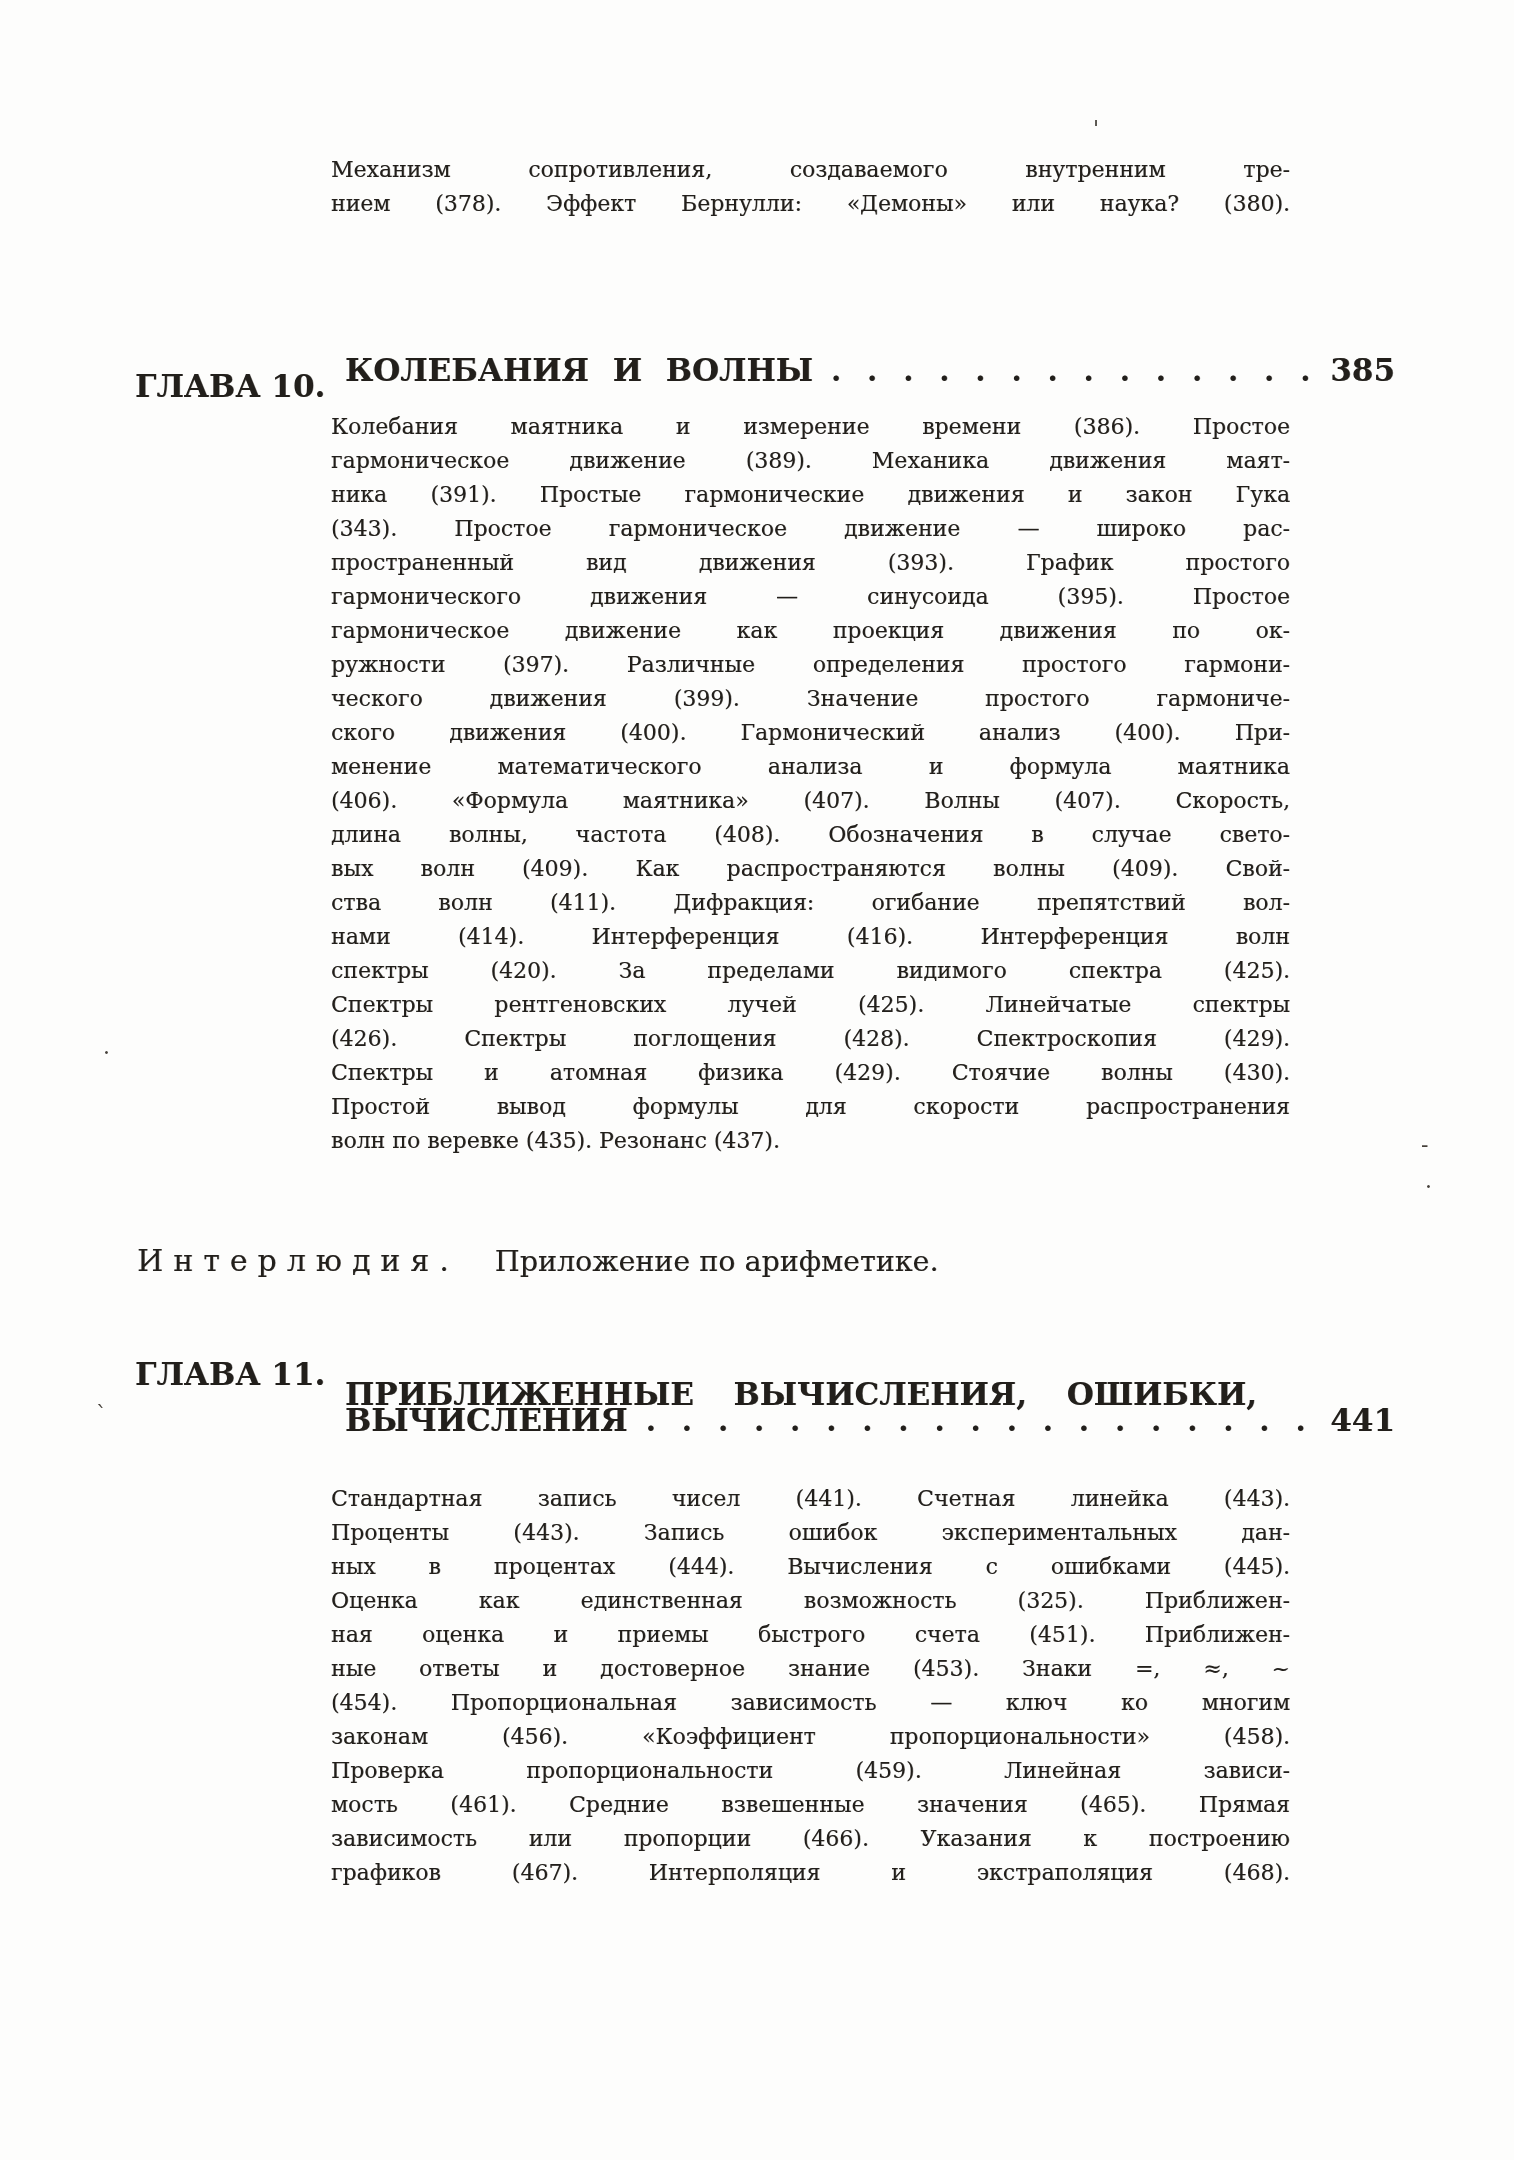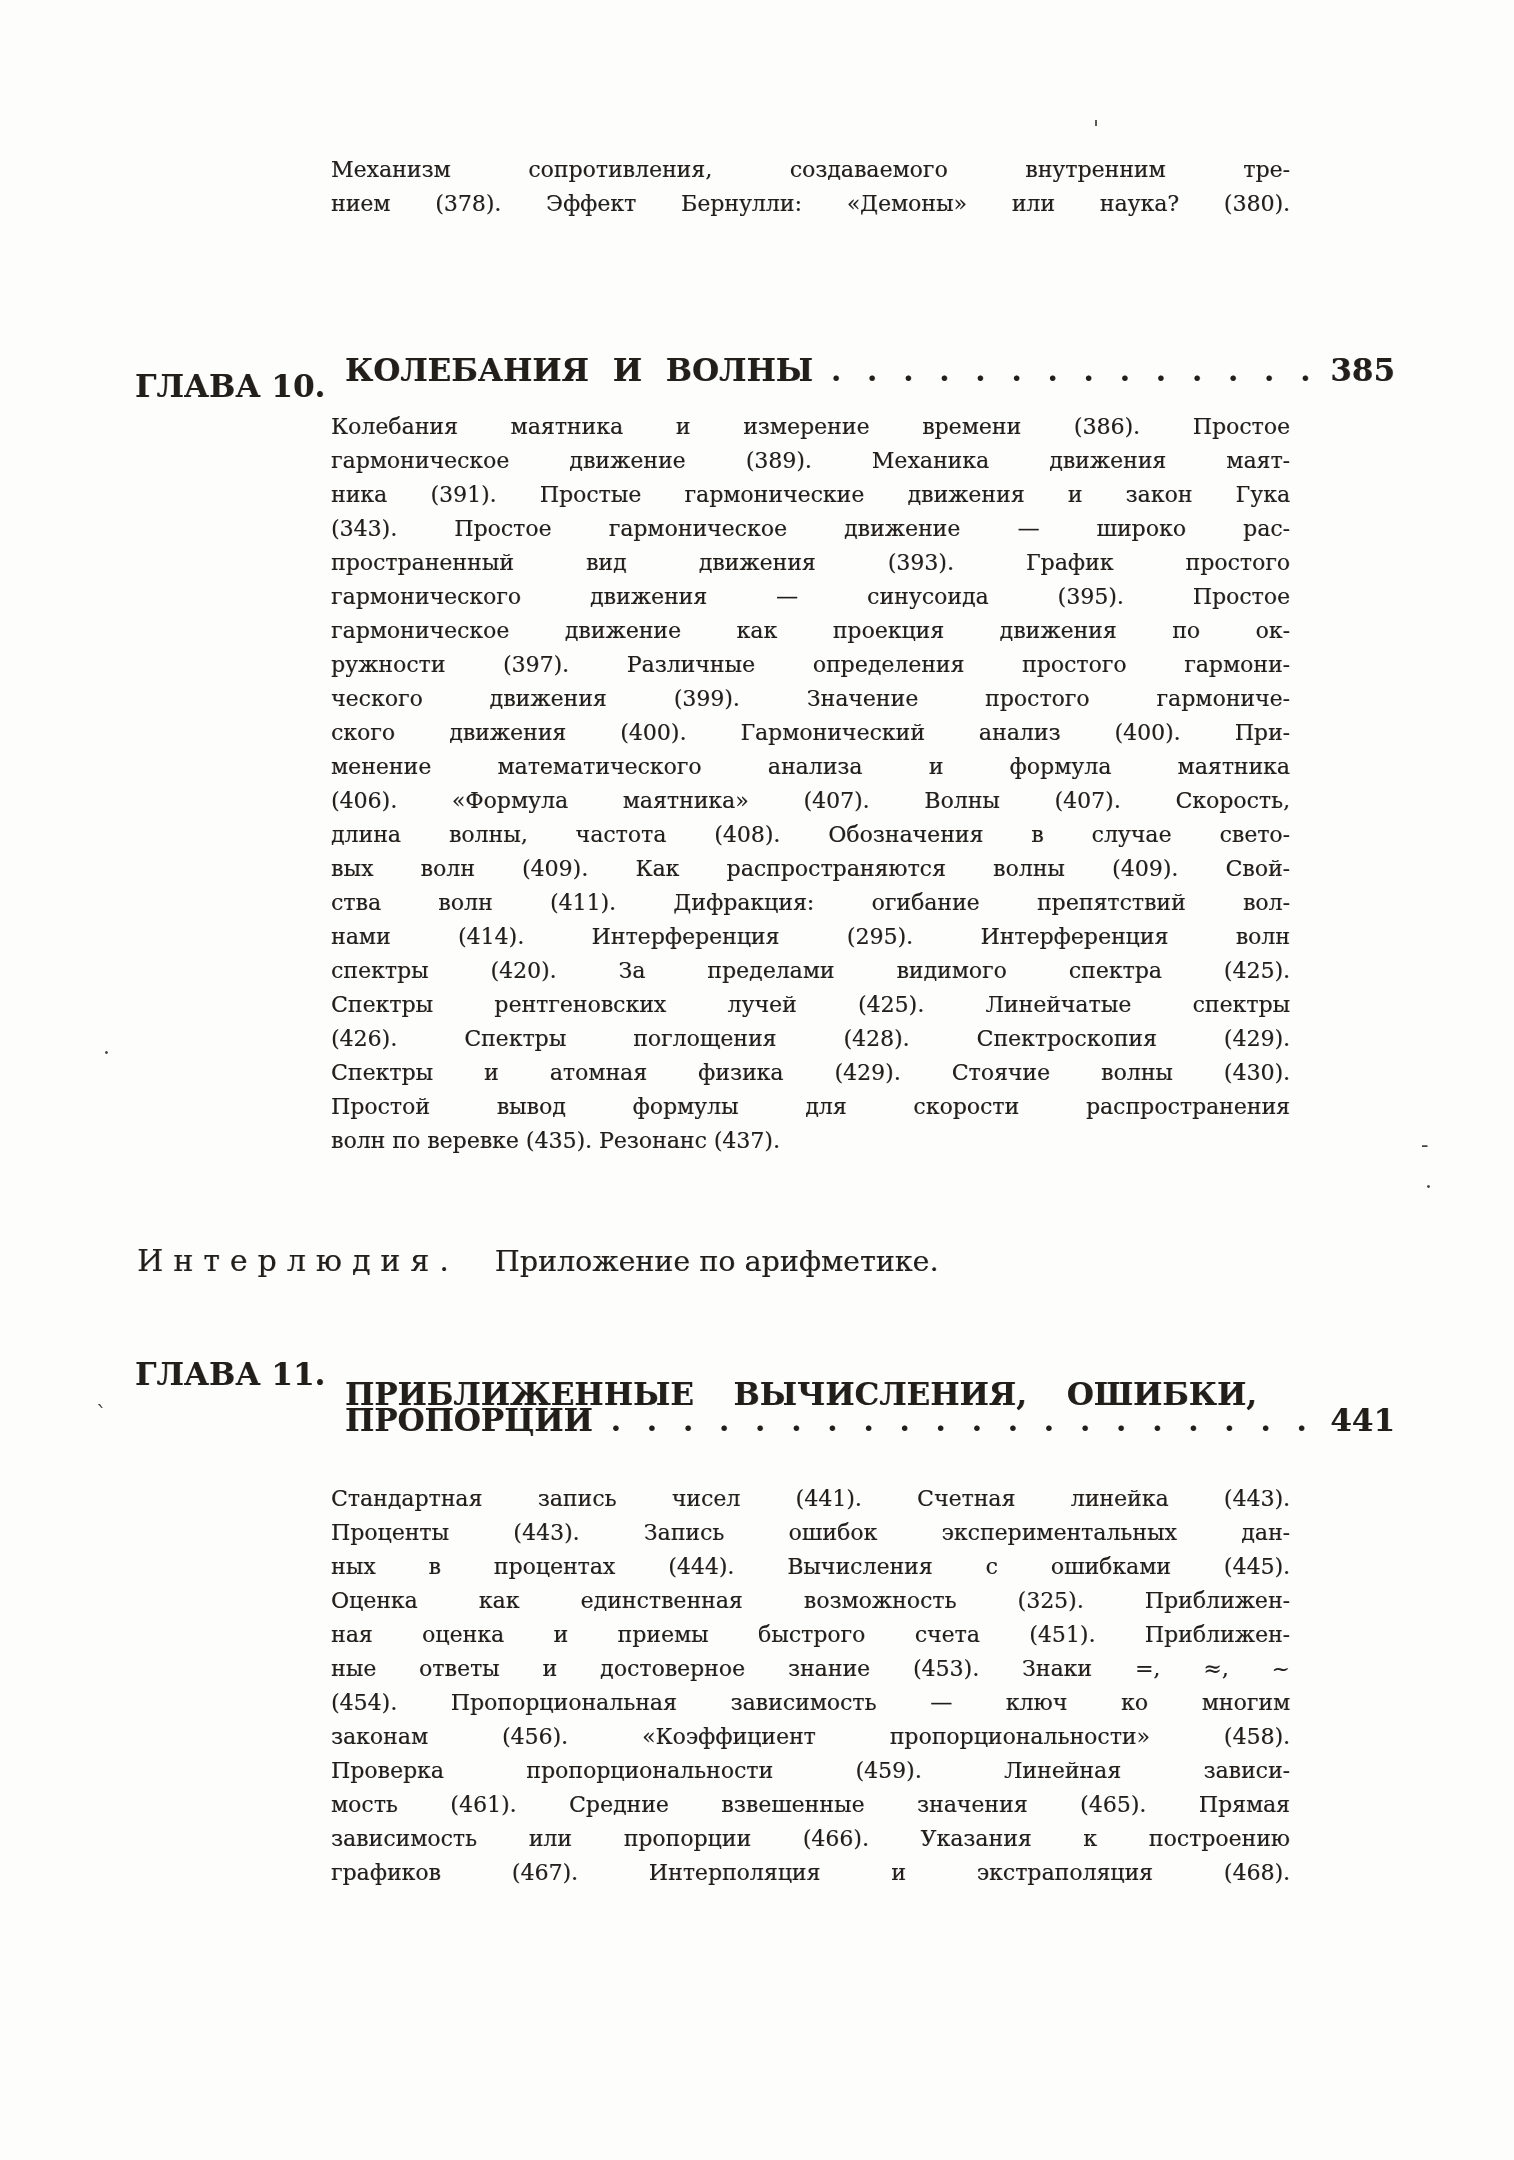--- a/index.html
+++ b/index.html
@@ -99,21 +99,21 @@
       <div class="pline">гармонического движения — синусоида (395). Простое</div>
       <div class="pline">гармоническое движение как проекция движения по ок-</div>
       <div class="pline">ружности (397). Различные определения простого гармони-</div>
       <div class="pline">ческого движения (399). Значение простого гармониче-</div>
       <div class="pline">ского движения (400). Гармонический анализ (400). При-</div>
       <div class="pline">менение математического анализа и формула маятника</div>
       <div class="pline">(406). «Формула маятника» (407). Волны (407). Скорость,</div>
       <div class="pline">длина волны, частота (408). Обозначения в случае свето-</div>
       <div class="pline">вых волн (409). Как распространяются волны (409). Свой-</div>
       <div class="pline">ства волн (411). Дифракция: огибание препятствий вол-</div>
-      <div class="pline">нами (414). Интерференция (295). Интерференция волн</div>
+      <div class="pline">нами (414). Интерференция (416). Интерференция волн</div>
       <div class="pline">спектры (420). За пределами видимого спектра (425).</div>
       <div class="pline">Спектры рентгеновских лучей (425). Линейчатые спектры</div>
       <div class="pline">(426). Спектры поглощения (428). Спектроскопия (429).</div>
       <div class="pline">Спектры и атомная физика (429). Стоячие волны (430).</div>
       <div class="pline">Простой вывод формулы для скорости распространения</div>
       <div class="pline">волн по веревке (435). Резонанс (437).</div>
     </div>
 
   <div class="interlude">
     <span class="interword">Интерлюдия.</span><span class="interrest">Приложение по арифметике.</span>
@@ -121,21 +121,21 @@
 
   <div class="heading ch11-label">ГЛАВА 11.</div>
 
   <div class="heading ch11-line1">
     <span>ПРИБЛИЖЕННЫЕ</span>
     <span>ВЫЧИСЛЕНИЯ,</span>
     <span>ОШИБКИ,</span>
   </div>
 
   <div class="ch11-line2">
-    <span class="heading">ПРОПОРЦИИ</span>
+    <span class="heading">ВЫЧИСЛЕНИЯ</span>
     <span class="leader">....................</span>
     <span class="heading pagenum">441</span>
   </div>
 
   <div class="para ch11-body">
 
   <div class="pline">Стандартная запись чисел (441). Счетная линейка (443).</div>
       <div class="pline">Проценты (443). Запись ошибок экспериментальных дан-</div>
       <div class="pline">ных в процентах (444). Вычисления с ошибками (445).</div>
       <div class="pline">Оценка как единственная возможность (325). Приближен-</div>

